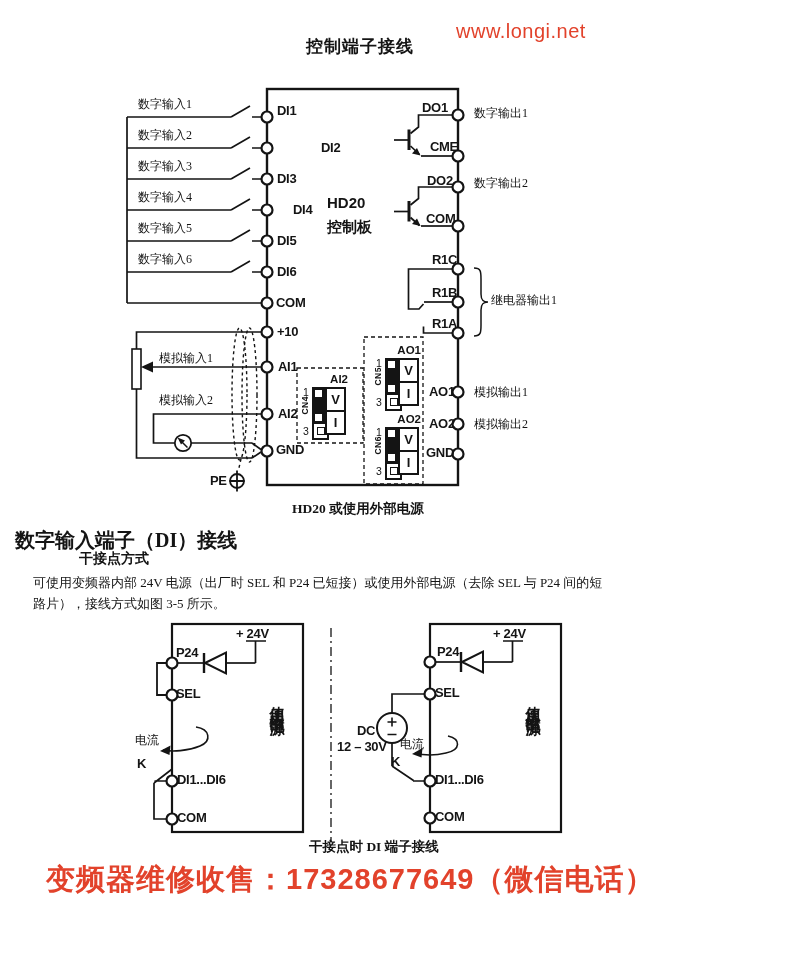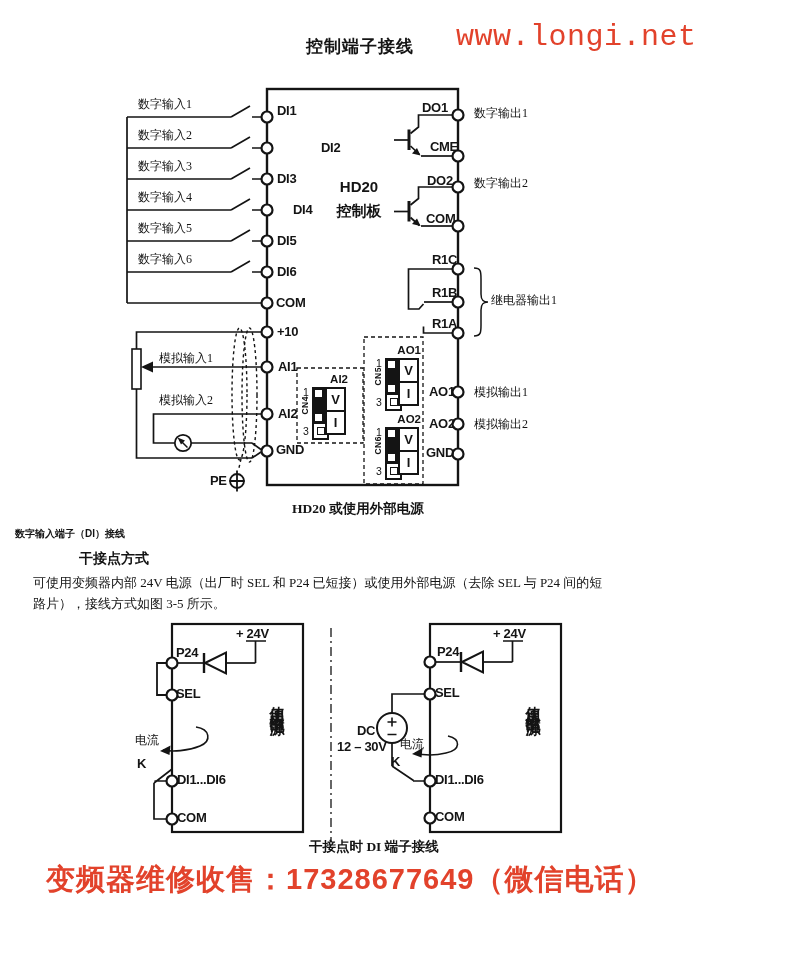--- a/index.html
+++ b/index.html
@@ -1,28 +1,28 @@
 <!DOCTYPE html>
 <html style="--accent: #e2422b;"><head>
 <meta charset="utf-8">
 <style>
   html,body{margin:0;padding:0;background:#fff;}
   #page{position:relative;width:800px;height:977px;background:#fff;overflow:hidden;
         font-family:"Liberation Sans",sans-serif;color:#141414;}
   .abs{position:absolute;white-space:nowrap;}
   .cjk12{font-family:"Liberation Serif",serif;font-size:12px;line-height:14px;}
   .term{font-family:"Liberation Sans",sans-serif;font-weight:bold;font-size:13px;letter-spacing:-0.3px;line-height:14px;}
-  .boardname{font-family:"Liberation Sans",sans-serif;font-weight:bold;font-size:15px;line-height:18px;text-align:center;width:64px;}
+  .boardname{font-family:"Liberation Sans",sans-serif;font-weight:bold;font-size:15px;line-height:18px;text-align:left;width:64px;margin-top:16px;}
   .cap{font-family:"Liberation Serif",serif;font-weight:bold;font-size:13.5px;}
-  .h1{font-family:Liberation Sans, sans-serif;font-weight:bold;font-size:10px;}
+  .h1{font-family:Liberation Serif, serif;font-weight:bold;font-size:20px;}
   .h2{font-family:"Liberation Serif",serif;font-weight:bold;font-size:14px;margin-left:36px;}
   .para{font-family:"Liberation Serif",serif;font-size:13px;}
   .title{font-family:"Liberation Serif",serif;font-weight:bold;font-size:17px;letter-spacing:1px;}
   .red{color:var(--accent,#e2422b);}
-  .url{font-size:30px;letter-spacing:0.5px;font-family:Liberation Mono, monospace;}
+  .url{font-size:20px;letter-spacing:0.5px;}
   .contact{font-size:29px;font-weight:bold;letter-spacing:1px;}
   .vside{writing-mode:vertical-rl;text-orientation:upright;font-family:"Liberation Serif",serif;
          font-size:15px;font-weight:600;letter-spacing:3px;line-height:18px;}
   
   .jumper{position:absolute;width:34px;height:48px;}
   .jtitle{position:absolute;top:-14px;right:-2px;font-weight:bold;font-size:11.5px;}
   .jn1{position:absolute;left:-9px;top:-1px;font-size:10.5px;}
   .jn3{position:absolute;left:-9px;bottom:-2px;font-size:10.5px;}
   .jcn{position:absolute;left:-12px;top:9px;writing-mode:vertical-rl;transform:rotate(180deg);
        font-size:8.5px;font-weight:bold;letter-spacing:0.5px;}

